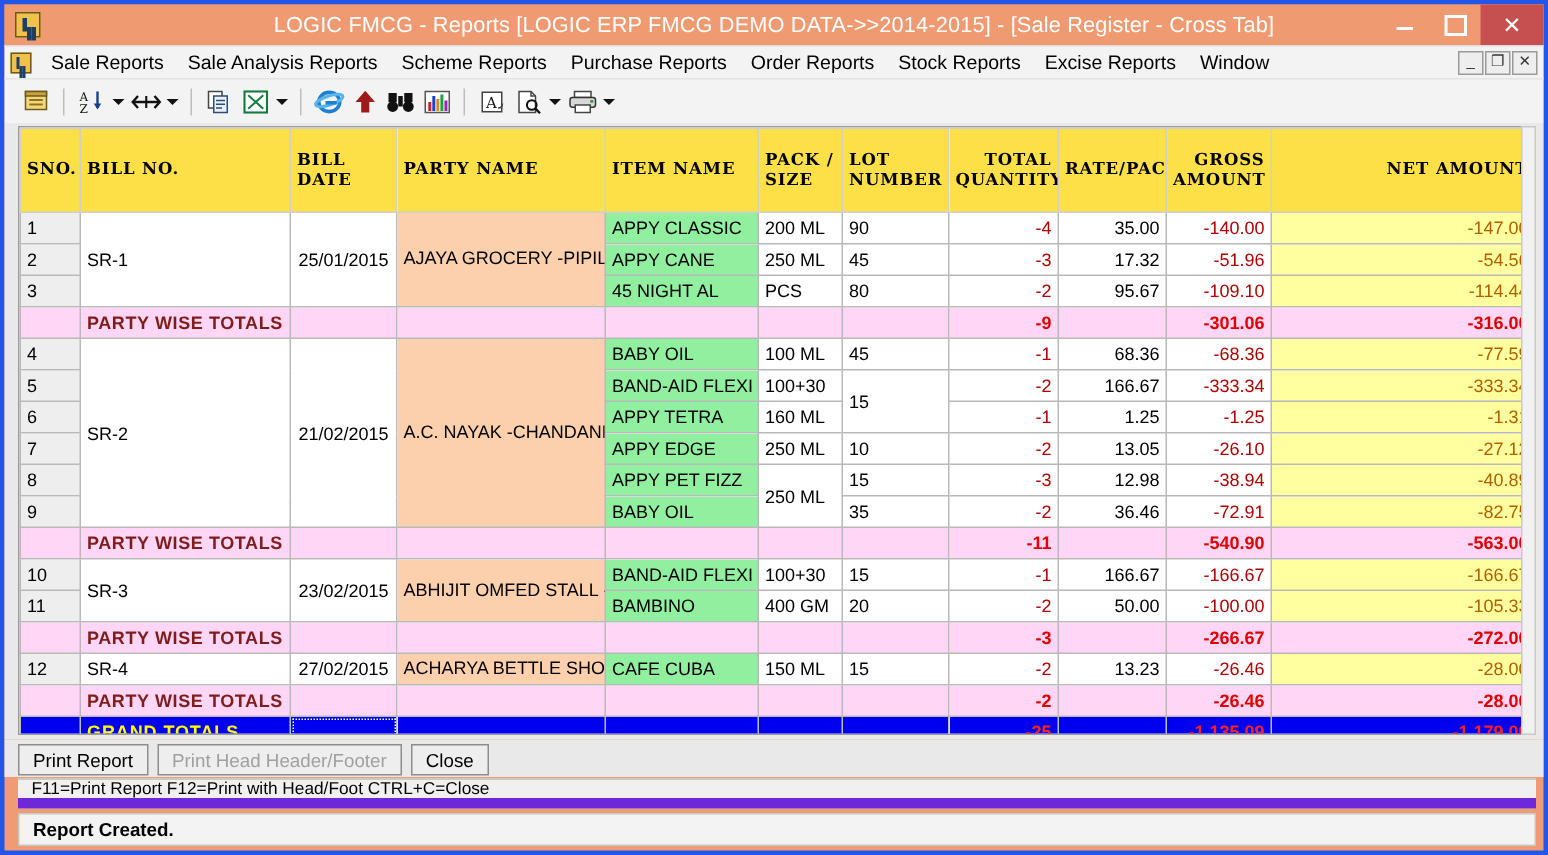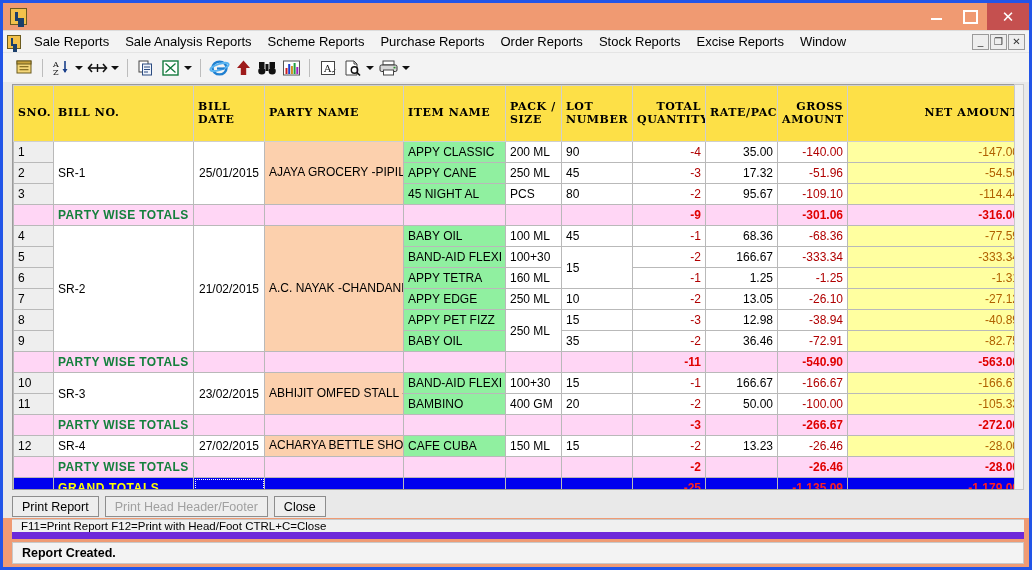--- a/index.html
+++ b/index.html
@@ -205,21 +205,21 @@
   td.c-net { background: #ffffa0; color: #b06000; text-align: right; }
 
   tr.subtotal td {
     background: #ffd6f5;
     color: #e00000;
     font-weight: 700;
     text-align: right;
     border-color: #e2b6d8;
   }
   tr.subtotal td.label {
-    color: #15803d;
+    color: #7f1d1d;
     text-align: left;
     letter-spacing: .4px;
     font-size: 12px;
   }
   tr.subtotal td.blank { color: transparent; }
 
   tr.grand td {
     background: #0000ee;
     color: #ff2020;
     font-weight: 700;
@@ -293,20 +293,21 @@
     border: 1px solid #c9c9c9;
   }
 </style>
 </head>
 <body>
 
 <div id="app-window">
 
   <div id="title-bar">
     <div id="app-logo"></div>
+    <div id="title-text">LOGIC FMCG - Reports  [LOGIC ERP FMCG DEMO DATA-&gt;&gt;2014-2015] - [Sale Register - Cross Tab]</div>
     <div class="win-btns">
       <div class="win-btn min"></div>
       <div class="win-btn max"></div>
       <div class="win-btn close">✕</div>
     </div>
   </div>
 
   <div id="menu-bar">
     <div id="menu-logo"></div>
     <div class="menu-item">Sale Reports</div>

